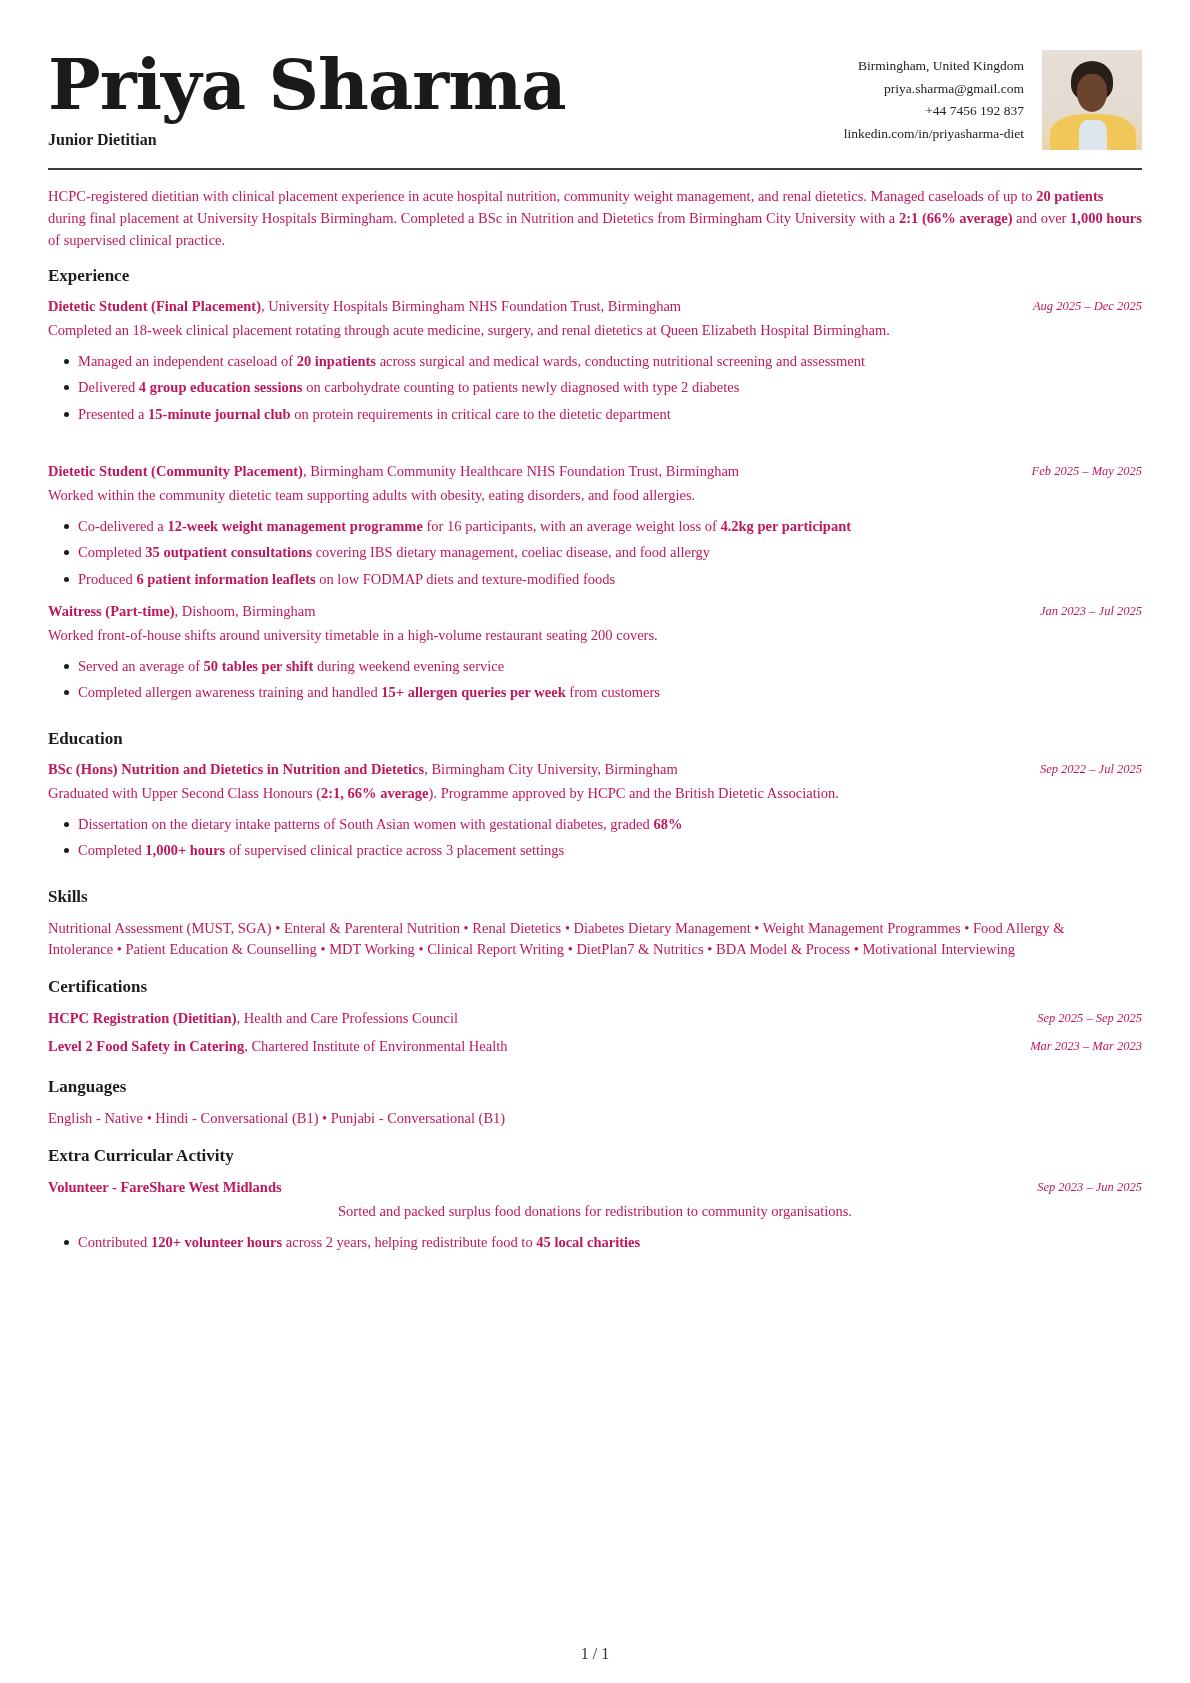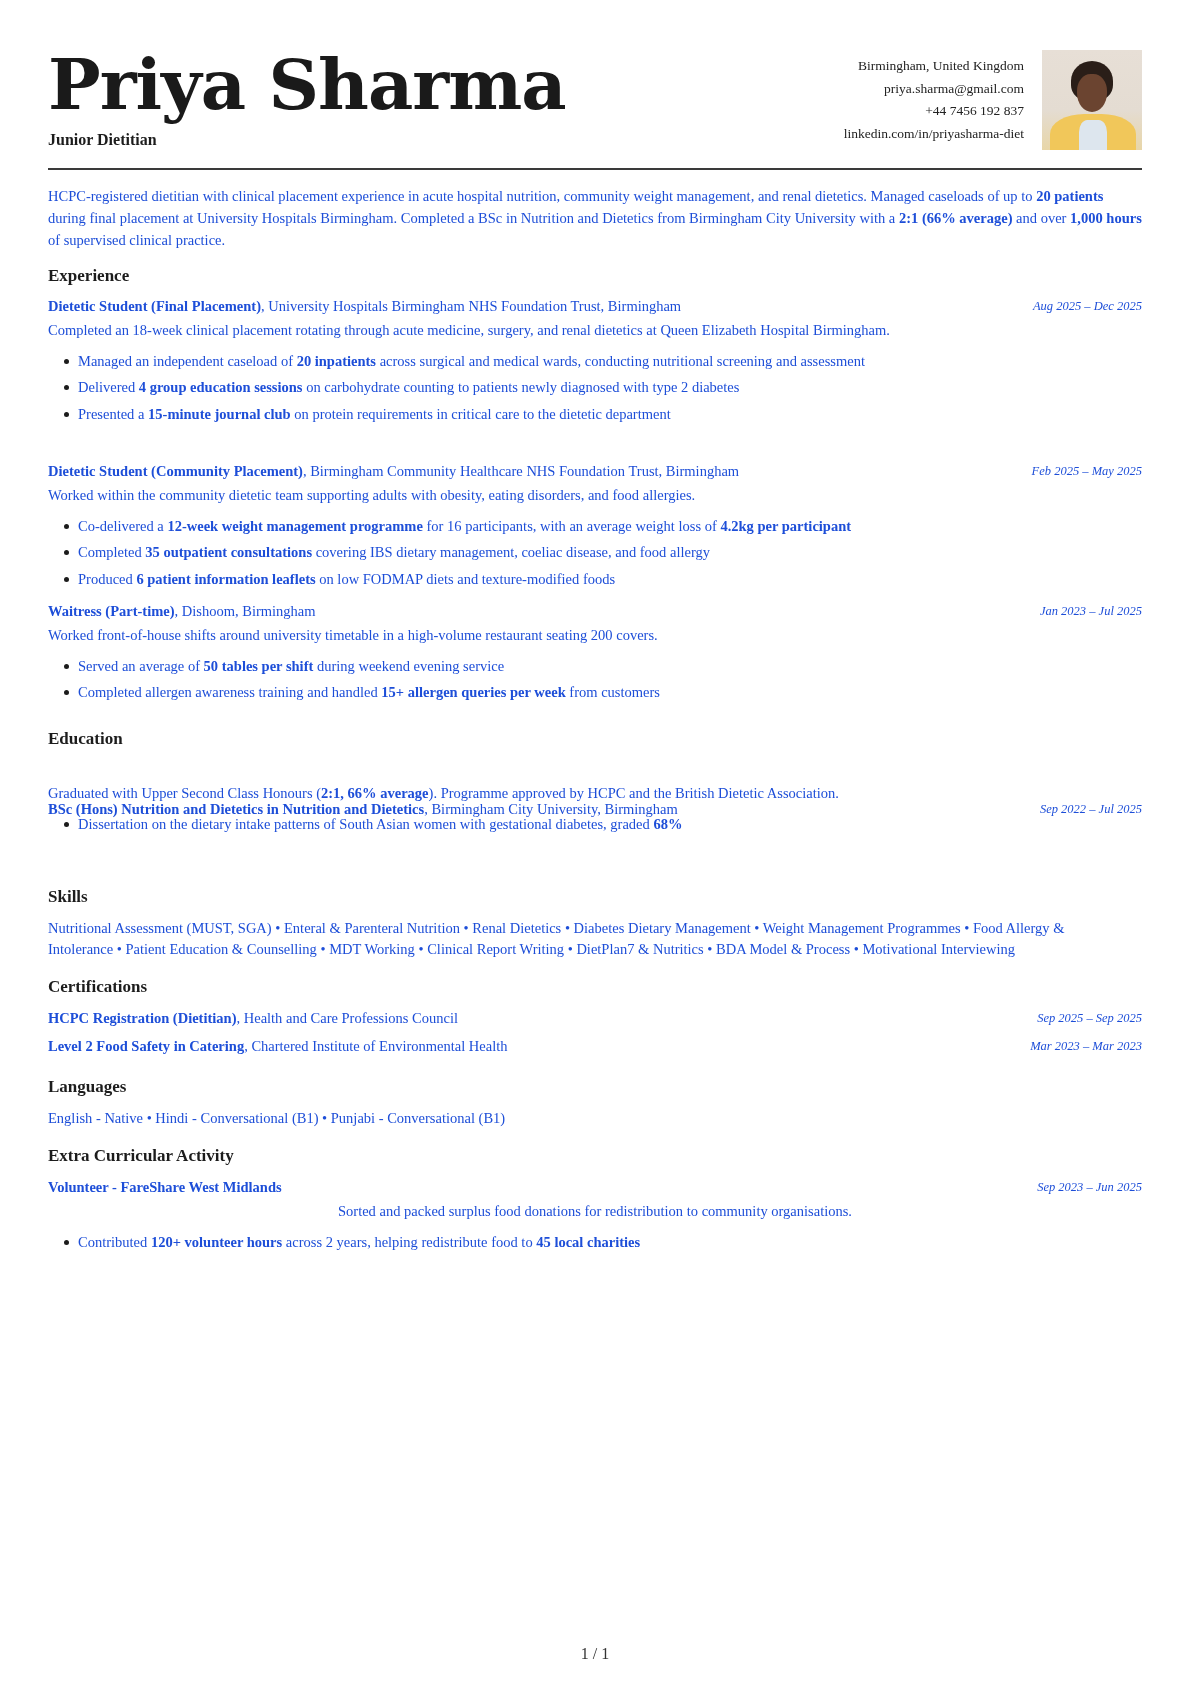--- a/index.html
+++ b/index.html
@@ -27,21 +27,21 @@
     position: absolute; right: 0; top: 50px; width: 100px; height: 100px;
     background: linear-gradient(180deg, #e7dfd6 0%, #e4dcd2 60%, #e8d6a8 100%);
     overflow: hidden;
   }
   .photo .hair { position: absolute; left: 29px; top: 11px; width: 42px; height: 40px; border-radius: 50% 50% 40% 40%; background: #2a1e18; }
   .photo .face { position: absolute; left: 35px; top: 24px; width: 30px; height: 38px; border-radius: 45% 45% 50% 50%; background: #6b4430; }
   .photo .body { position: absolute; left: 8px; top: 64px; width: 86px; height: 50px; border-radius: 40% 40% 0 0; background: #f1c75a; }
   .photo .shirt { position: absolute; left: 37px; top: 70px; width: 28px; height: 40px; border-radius: 30% 30% 0 0; background: #dde6ee; }
   .rule { position: absolute; left: 0; top: 168px; width: 1094px; height: 2px; background: #3a3a3a; }
 
-  .text { font-family: "Liberation Serif", serif; font-size: 14.5px; line-height: 22px; color: #1d4ed8; }
+  .text { font-family: "Liberation Serif", serif; font-size: 14.5px; line-height: 22px; color: #be185d; }
   b, .b { font-weight: bold; }
   .summary { position: absolute; left: 0; top: 185px; width: 1094px; }
   .section-title { font-family: "Liberation Serif", serif; font-weight: bold; font-size: 17px; position: absolute; left: 0; }
   .entry-head { position: absolute; left: 0; width: 1094px; }
   .entry-head .date {
     position: absolute; right: 0; top: 0; font-style: italic; font-size: 12.5px;
   }
   .line { position: absolute; left: 0; width: 1094px; }
   ul.bullets { position: absolute; left: 0; margin: 0; padding: 0 0 0 30px; list-style: none; }
   ul.bullets li { position: relative; height: 26.3px; }
@@ -93,24 +93,25 @@
       <div class="entry-head text" style="top: 600px;"><b>Waitress (Part-time)</b><span>, Dishoom, Birmingham</span><span class="date">Jan 2023 – Jul 2025</span></div>
       <div class="line text" style="top: 624px;">Worked front-of-house shifts around university timetable in a high-volume restaurant seating 200 covers.</div>
       <ul class="bullets text" style="top: 655px;">
         <li><span>Served an average of </span><b>50 tables per shift</b><span> during weekend evening service</span></li>
         <li><span>Completed allergen awareness training and handled </span><b>15+ allergen queries per week</b><span> from customers</span></li>
       </ul>
     </div>
 
   <div class="section-title" style="top:729px">Education</div>
   <div id="education">
-      <div class="entry-head text" style="top: 758px; margin-top: 40px;"><b>BSc (Hons) Nutrition and Dietetics in Nutrition and Dietetics</b><span>, Birmingham City University, Birmingham</span><span class="date">Sep 2022 – Jul 2025</span></div>
+      <div class="entry-head text" style="top: 758px;"><b>BSc (Hons) Nutrition and Dietetics in Nutrition and Dietetics</b><span>, Birmingham City University, Birmingham</span><span class="date">Sep 2022 – Jul 2025</span></div>
       <div class="line text" style="top: 782px;"><span>Graduated with Upper Second Class Honours (</span><b>2:1, 66% average</b><span>). Programme approved by HCPC and the British Dietetic Association.</span></div>
       <ul class="bullets text" style="top: 813px;">
         <li><span>Dissertation on the dietary intake patterns of South Asian women with gestational diabetes, graded </span><b>68%</b></li>
+        <li><span>Completed </span><b>1,000+ hours</b><span> of supervised clinical practice across 3 placement settings</span></li>
       </ul>
     </div>
 
   <div class="section-title" style="top:887px">Skills</div>
   <div class="line text" style="top:917px">Nutritional Assessment (MUST, SGA) • Enteral &amp; Parenteral Nutrition • Renal Dietetics • Diabetes Dietary Management • Weight Management Programmes • Food Allergy &amp;</div>
   <div class="line text" style="top:938px">Intolerance • Patient Education &amp; Counselling • MDT Working • Clinical Report Writing • DietPlan7 &amp; Nutritics • BDA Model &amp; Process • Motivational Interviewing</div>
 
   <div class="section-title" style="top:977px">Certifications</div>
   <div id="certs">
       <div class="entry-head text" style="top: 1007px;"><b>HCPC Registration (Dietitian)</b><span>, Health and Care Professions Council</span><span class="date">Sep 2025 – Sep 2025</span></div>

